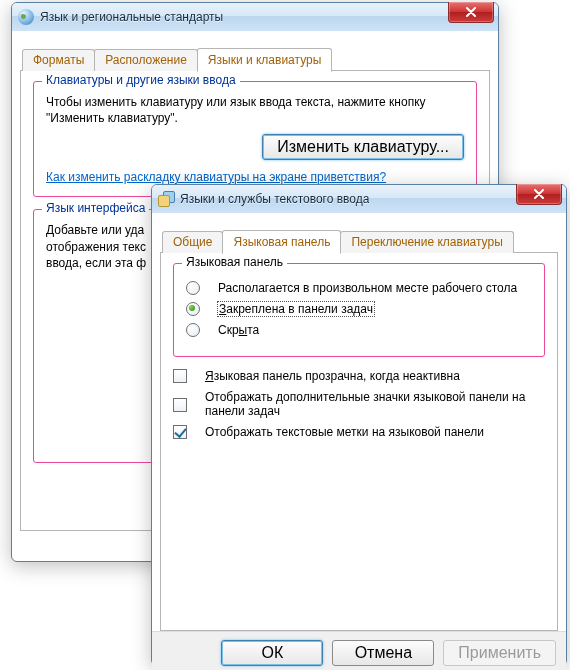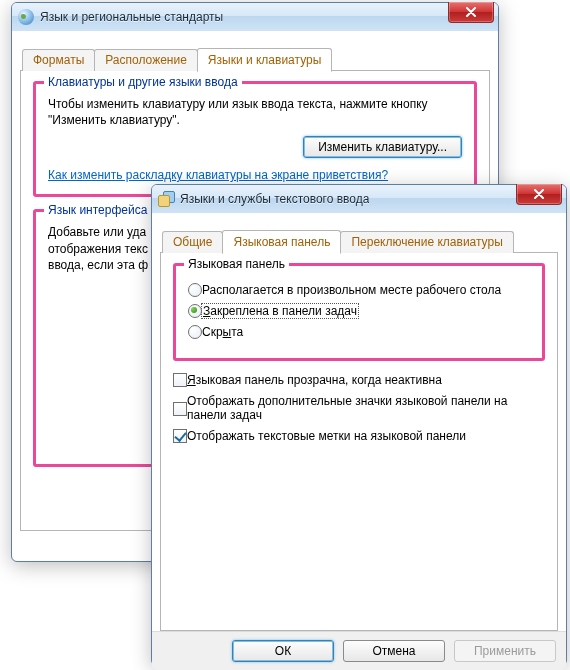--- a/index.html
+++ b/index.html
@@ -97,21 +97,21 @@
   }
   .tabpage {
     border: 1px solid #b5b5b5;
     border-top: none;
     padding: 10px 12px;
     background: #fff;
   }
 
   
   .groupbox {
-    border: 3px solid #ec4899;
+    border: 1px solid #ec4899;
     border-radius: 3px;
     padding: 10px 12px 12px;
     margin-bottom: 12px;
     position: relative;
   }
   .groupbox > .legend {
     position: absolute;
     top: -9px;
     left: 8px;
     background: #fff;
@@ -125,21 +125,21 @@
     margin: 2px 0 8px 0;
     line-height: 1.35;
   }
 
   .btn {
     display: inline-block;
     padding: 3px 14px;
     border: 1px solid #8a8a8a;
     border-radius: 3px;
     background: linear-gradient(to bottom,#fdfdfd,#e7e7e7);
-    font-size: 12px;
+    font-size: 16px;
     min-width: 64px;
     text-align: center;
   }
   .btn.default-focus {
     border-color: #3c7fb1;
     box-shadow: 0 0 0 1px #7cc0e8 inset, 0 0 3px #7cc0e8;
   }
   .btn.disabled {
     color: #9b9b9b;
     border-color: #c8c8c8;
@@ -150,21 +150,21 @@
   .link {
     color: #0066cc;
     text-decoration: underline;
     cursor: pointer;
   }
 
   
   .opt {
     display: flex;
     align-items: center;
-    gap: 0;
+    gap: 18px;
     margin: 7px 0;
   }
   .radio {
     width: 12px; height: 12px; border: 1px solid #6f6f6f; border-radius: 50%;
     background: radial-gradient(circle at 30% 30%, #fff, #e7eef5);
     position: relative; flex-shrink: 0;
   }
   .radio.checked::after {
     content: ""; position: absolute; left: 2px; top: 2px; width: 6px; height: 6px;
     border-radius: 50%;

